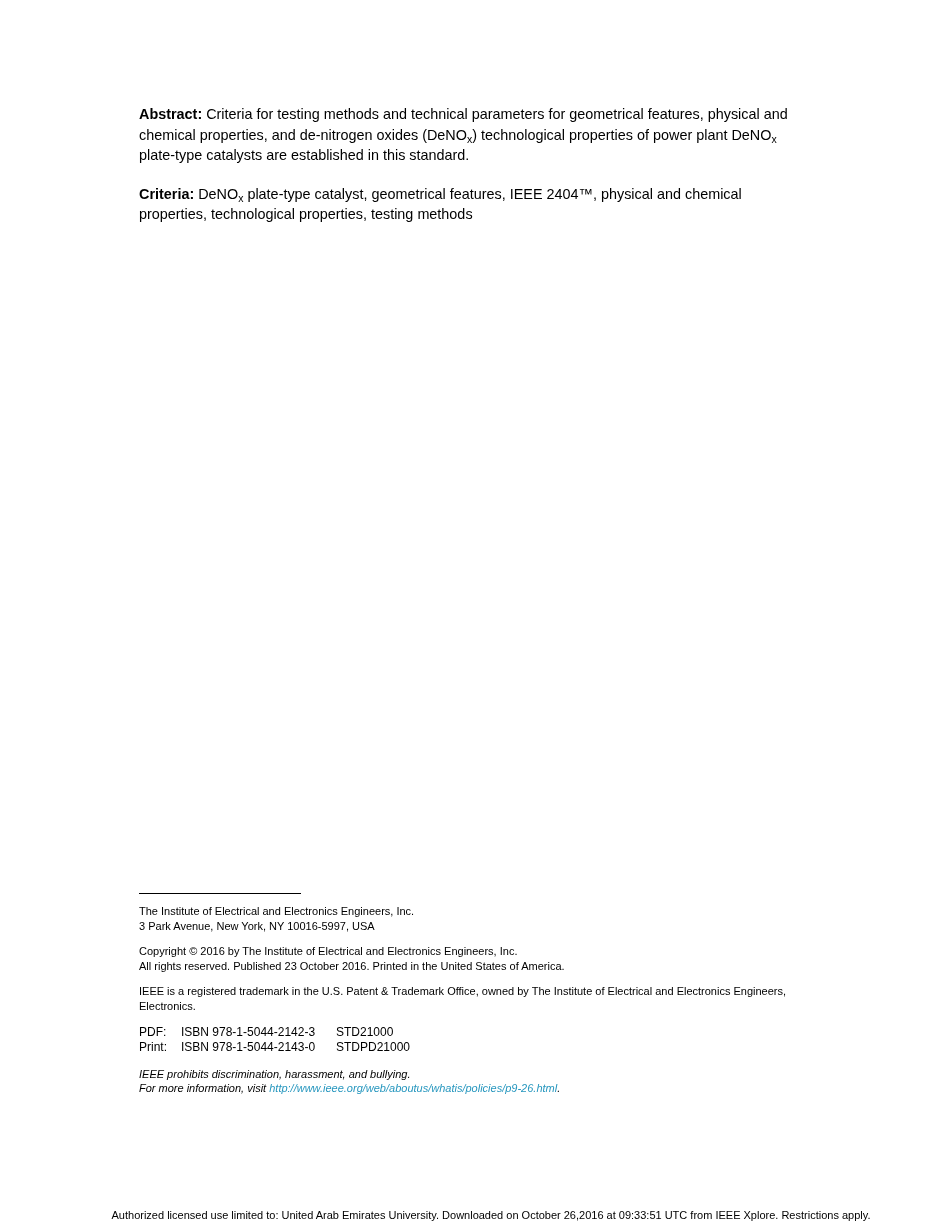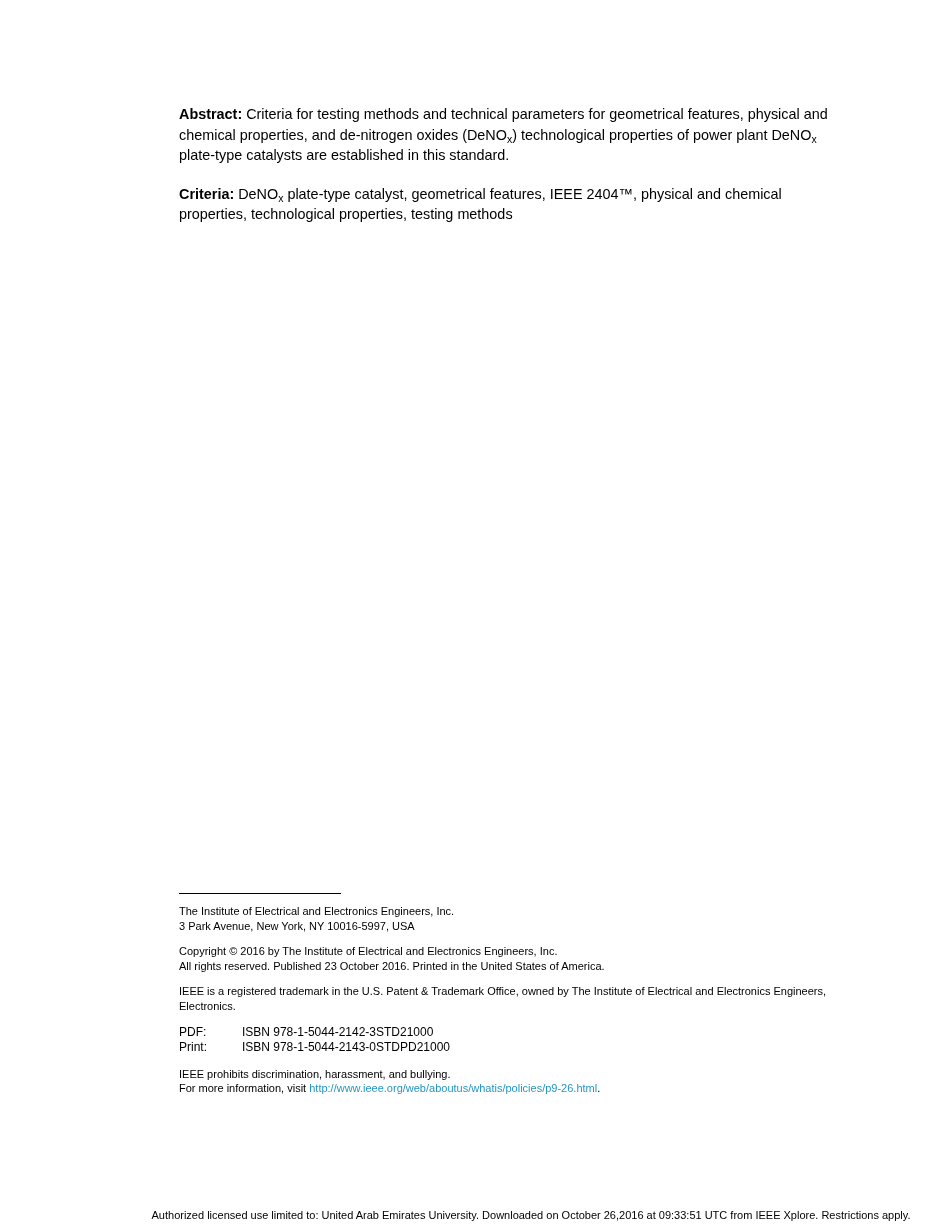--- a/index.html
+++ b/index.html
@@ -12,21 +12,20 @@
     background: #ffffff;
     font-family: "Liberation Sans", sans-serif;
     color: #000000;
     position: relative;
     overflow: hidden;
   }
   .page {
     position: relative;
     width: 869px;
     height: 1230px;
-    margin-left: 40px;
   }
 
   
   .top-block {
     position: absolute;
     left: 139px;
     top: 104px;
     width: 674px;
   }
   .para {
@@ -62,33 +61,34 @@
   }
   .legal p {
     margin: 0;
     font-size: 11px;
     line-height: 14.6px;
   }
   .legal .gap {
     margin-top: 11px;
   }
   .legal .italic {
+    font-style: italic;
   }
   .isbn-table {
     border-collapse: collapse;
     font-size: 12px;
     line-height: 15.5px;
   }
   .isbn-table td {
     padding: 0;
     vertical-align: top;
     white-space: nowrap;
   }
   .isbn-table td.c1 { width: 42px; }
-  .isbn-table td.c2 { width: 155px; text-align: right; }
+  .isbn-table td.c2 { width: 155px; }
   .link {
     color: #2596be;
     text-decoration: none;
   }
 
   
   .licence {
     position: absolute;
     left: 16px;
     top: 1208px;

